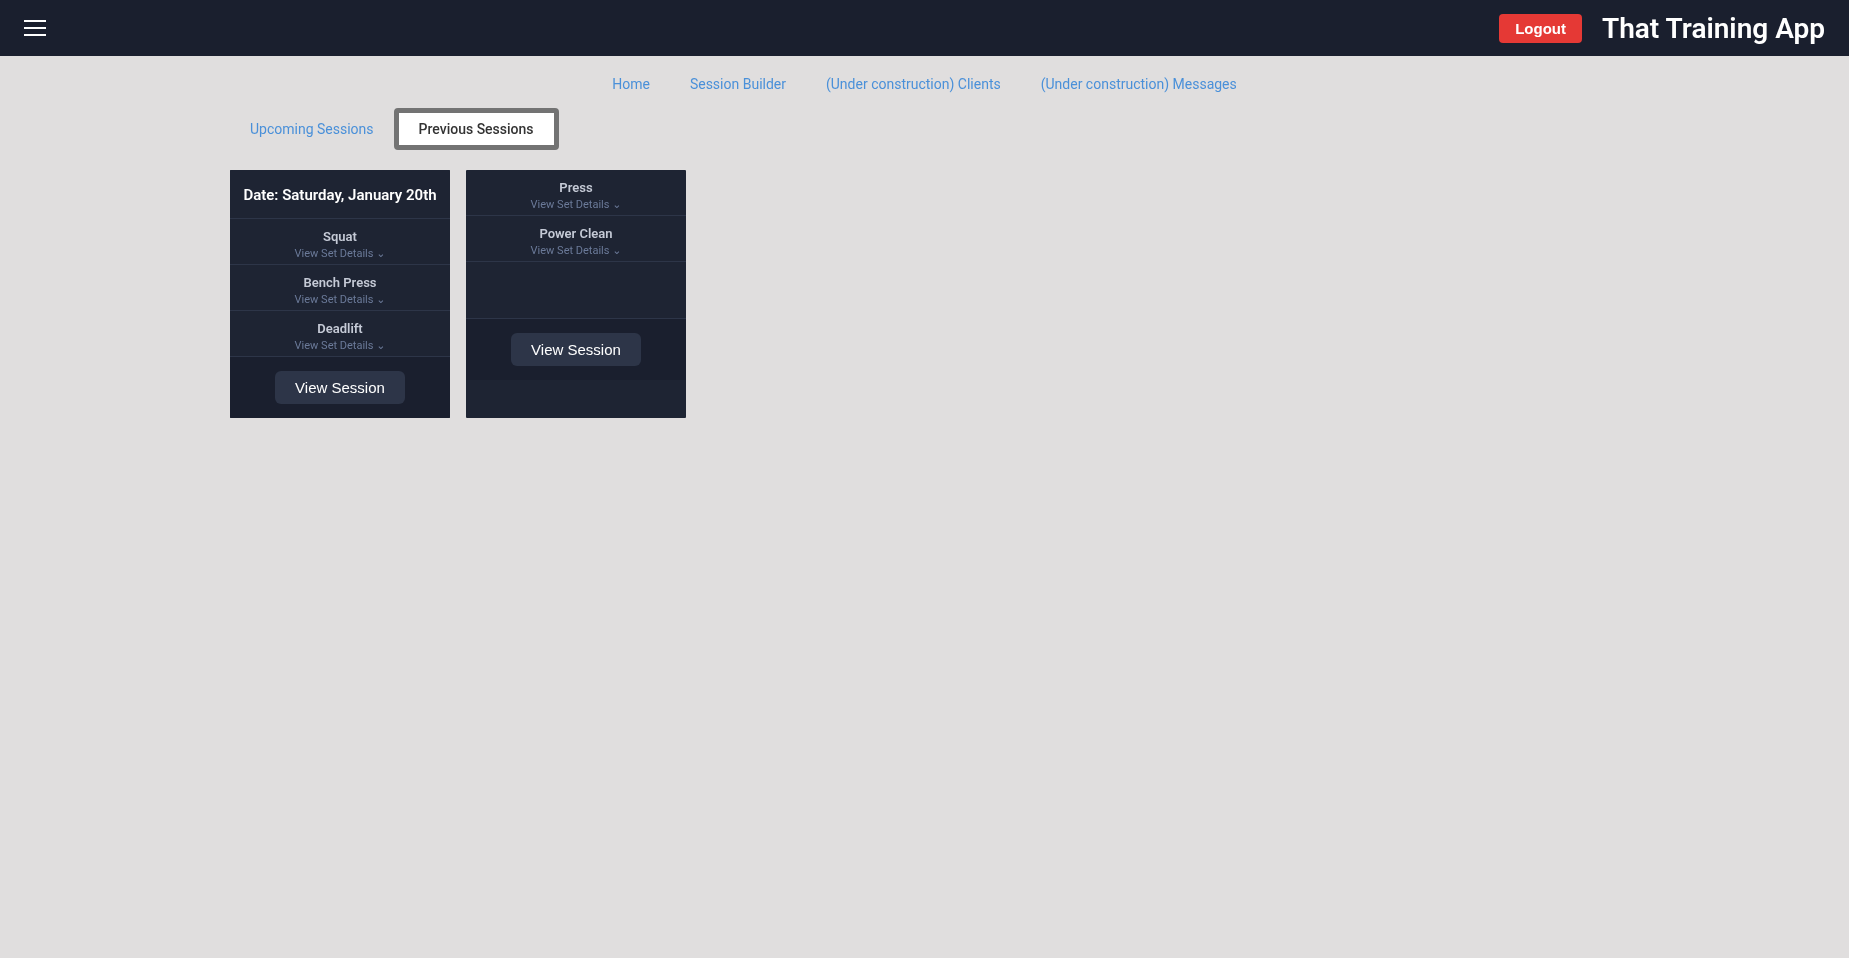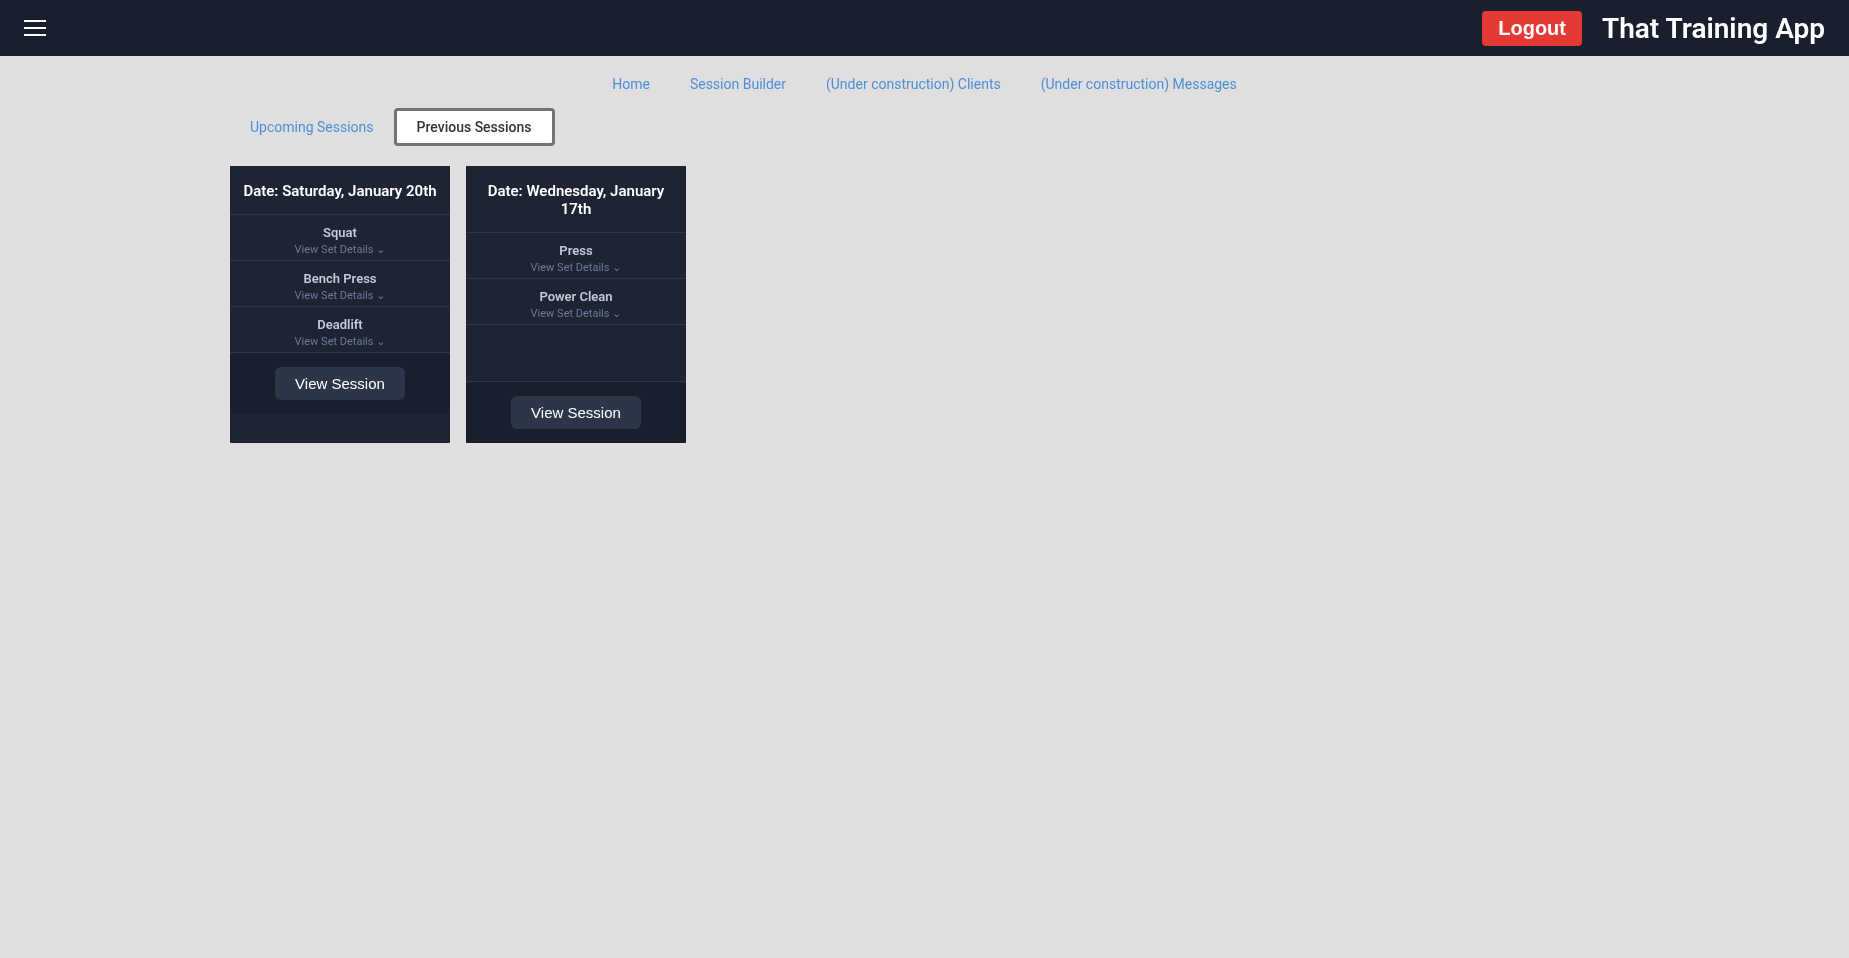--- a/index.html
+++ b/index.html
@@ -48,21 +48,21 @@
       align-items: center;
       gap: 20px;
     }
 
     .logout-button {
       background-color: #e53935;
       color: white;
       border: none;
       padding: 6px 16px;
       border-radius: 4px;
-      font-size: 20px;
+      font-size: 15px;
       font-weight: 600;
       cursor: pointer;
     }
 
     .app-title {
       color: white;
       font-size: 28px;
       font-weight: 600;
     }
 
@@ -99,21 +99,21 @@
 
     .tab-upcoming {
       color: #4a90d9;
       background: transparent;
       border: none;
     }
 
     .tab-previous {
       background: white;
       color: #333;
-      border: 3px solid #737373;
+      border: 5px solid #737373;
       border-radius: 4px;
       font-weight: 500;
     }
 
     
     .cards-container {
       display: flex;
       gap: 16px;
       padding-left: 230px;
       flex-wrap: wrap;
@@ -239,21 +239,20 @@
         <span>View Set Details ⌄</span>
       </div>
     </div>
 
     <div class="card-footer">
       <button class="view-session-btn">View Session</button>
     </div>
   </div>
 
   <div class="session-card">
-    <div class="card-header">Date: Wednesday, January 17th</div>
 
     <div class="exercise-item">
       <div class="exercise-name">Press</div>
       <div class="view-set-details">
         <span>View Set Details ⌄</span>
       </div>
     </div>
 
     <div class="exercise-item">
       <div class="exercise-name">Power Clean</div>

